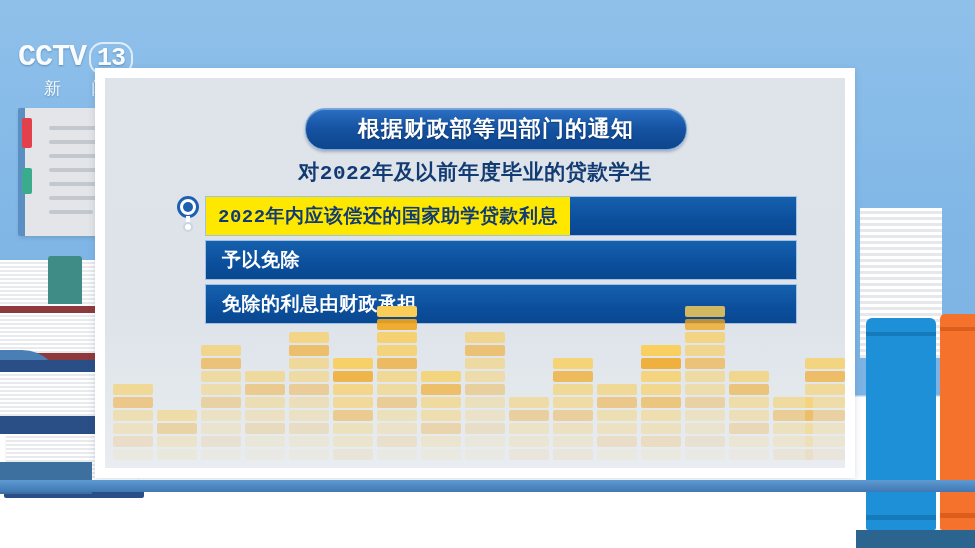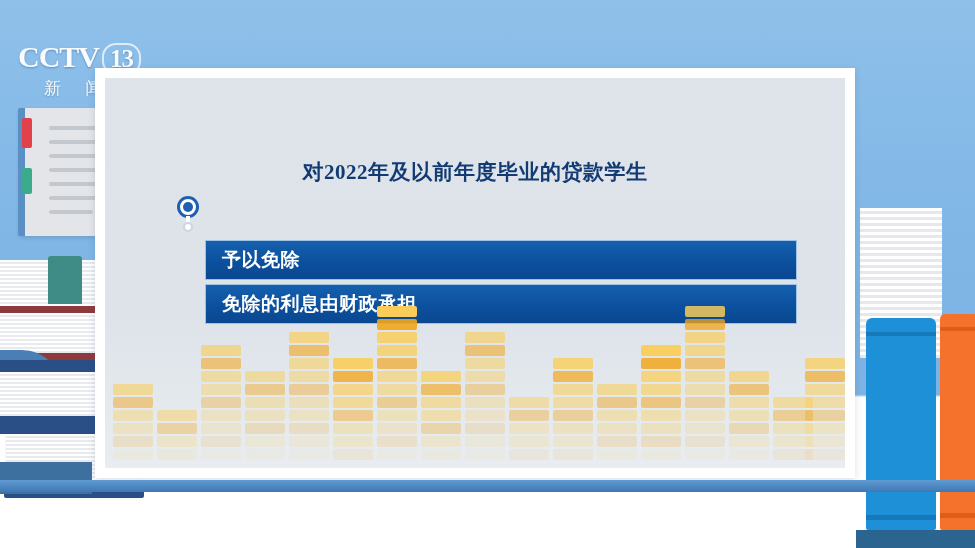--- a/index.html
+++ b/index.html
@@ -5,21 +5,21 @@
   html, body {
     margin: 0;
     padding: 0;
     background: #000;
   }
   #screen {
     position: relative;
     width: 975px;
     height: 548px;
     overflow: hidden;
-    font-family: Liberation Serif, serif;
+    font-family: Liberation Mono, monospace;
     background: #7f1d1d;
   }
 
   
   .bg-sky {
     position: absolute;
     left: 0; top: 0; width: 975px; height: 548px;
     background: linear-gradient(180deg,#8fc0ea 0%, #7fb6e6 45%, #7cb3e4 72%, #ffffff 72.5%, #ffffff 100%);
   }
   .bg-floor {
@@ -241,30 +241,38 @@
   <div class="cctv-logo">
     <div class="t1">
       <span>CCTV</span><span class="num">13</span>
     </div>
     <div class="t2">新 闻</div>
   </div>
 
   <div class="panel">
     <div class="panel-inner">
 
+      <div class="title-pill">
+        <span>根据财政部等四部门的通知</span>
+      </div>
 
       <div class="subtitle">对2022年及以前年度毕业的贷款学生</div>
 
       <div class="pin">
         <div class="ring"></div>
         <div class="dot"></div>
         <div class="stem"></div>
         <div class="tip"></div>
       </div>
 
+      <div class="row r1">
+        <div class="hl">
+          <span>2022年内应该偿还的国家助学贷款利息</span>
+        </div>
+      </div>
       <div class="row r2">
         <div class="label">予以免除</div>
       </div>
       <div class="row r3">
         <div class="label">免除的利息由财政承担</div>
       </div>
 
       <div class="coins" id="coin-field">
           <div class="stack" style="left: 8px;">
             <div class="coin" style="background: rgba(250, 205, 88, 0.58);"></div>

